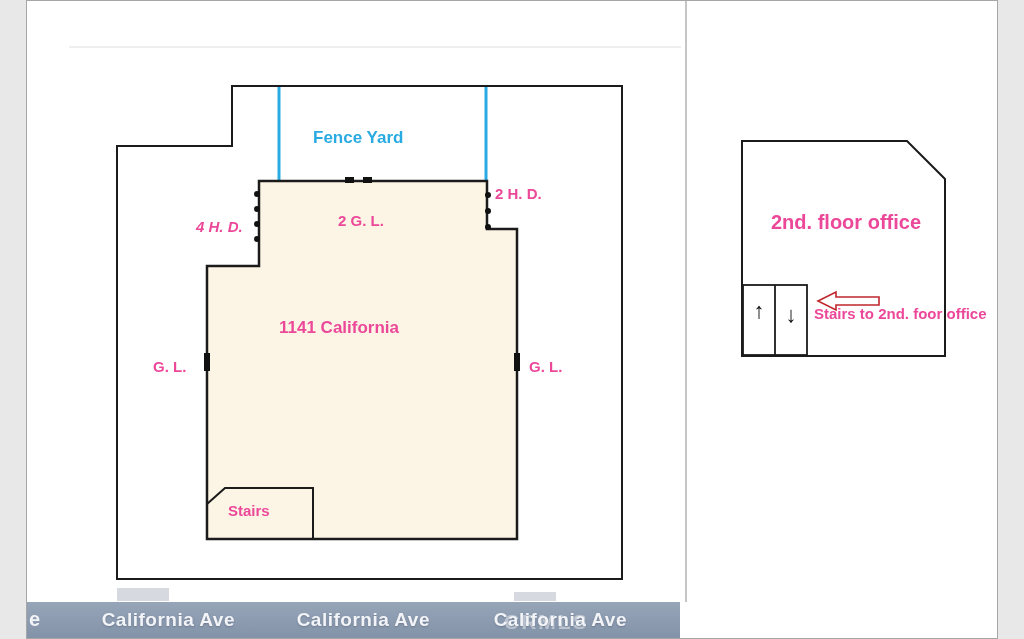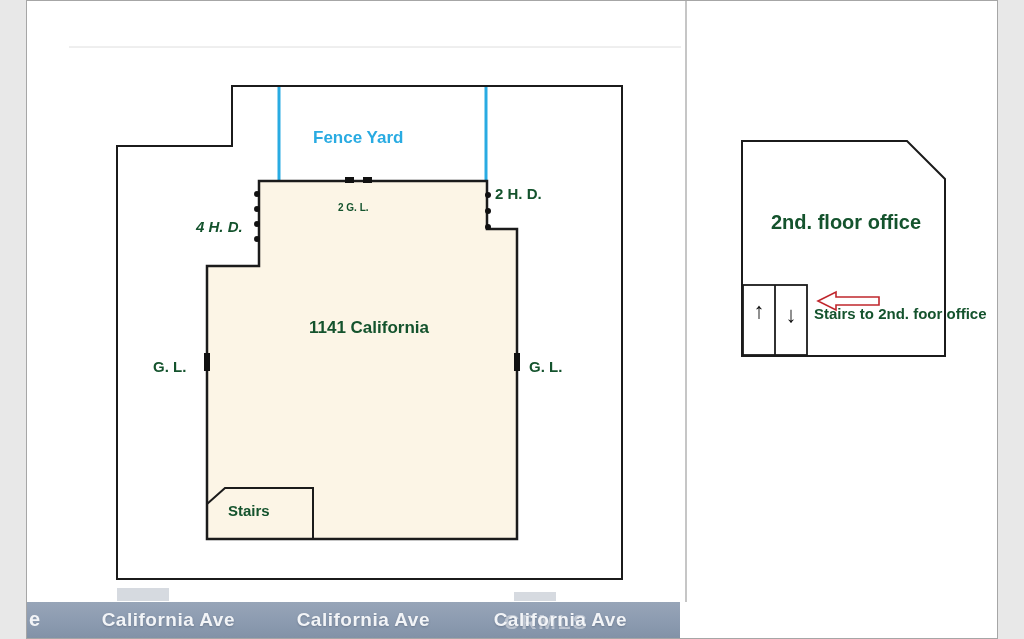--- a/index.html
+++ b/index.html
@@ -15,26 +15,26 @@
   .office-wall { fill:none; stroke:#1b1b1b; stroke-width:2; }
   .fence    { stroke:var(--color-fence,#29abe2); stroke-width:3; }
   .mark     { fill:#111; stroke:none; }
   .room2    { fill:#ffffff; stroke:#1b1b1b; stroke-width:2; }
   .stairs   { fill:none; stroke:#1b1b1b; stroke-width:1.8; }
   .red-arrow{ fill:#ffffff; stroke:var(--color-arrow_red,#c0272d); stroke-width:1.6; }
   .faint    { stroke:#dedede; stroke-width:1; }
   .divider  { stroke:#b3b3b3; stroke-width:1.5; }
   .skyline  { fill:#ccd1d8; }
 
-  .lbl { position:absolute; color:#14532d; font-weight:bold; white-space:nowrap; }
+  .lbl { position:absolute; color:#ec4899; font-weight:bold; white-space:nowrap; }
   .lbl-fence    { left:286px; top:127px; font-size:17px; color:var(--color-fence,#29abe2); }
   .lbl-hd4      { left:169px; top:217px; font-size:15px;font-style:italic; }
-  .lbl-gl2      { left:311px; top:201px; font-size:10px;text-align:center; }
+  .lbl-gl2      { left:311px; top:211px; font-size:15px;text-align:center; }
   .lbl-hd2      { left:468px; top:184px; font-size:15px; }
-  .lbl-building { left:252px; top:317px; width:180px; text-align:center; font-size:17px; }
+  .lbl-building { left:252px; top:317px; width:180px; font-size:17px; }
   .lbl-gl-left  { left:126px; top:357px; font-size:15px; }
   .lbl-gl-right { left:502px; top:357px; font-size:15px; }
   .lbl-office   { left:201px; top:501px; font-size:15px; }
   .lbl-floor2   { left:744px; top:210px; font-size:20px; }
   .lbl-stairs-note { left:787px; top:304px; font-size:15px; }
 
   .stair-arrow { position:absolute; font-size:22px; font-weight:normal; color:#111;
                  width:22px; text-align:center; }
   .stair-up   { left:721px; top:297px; }
   .stair-down { left:753px; top:301px; }

